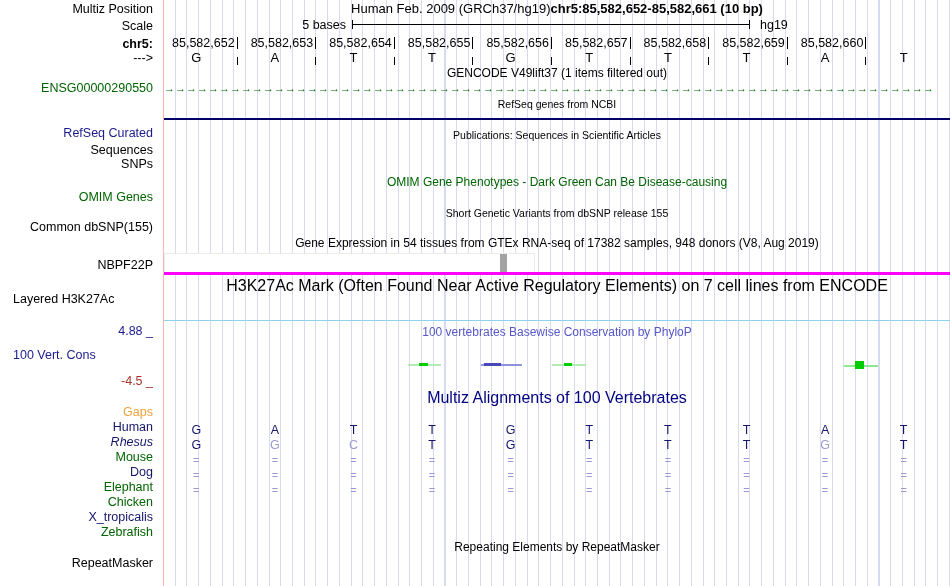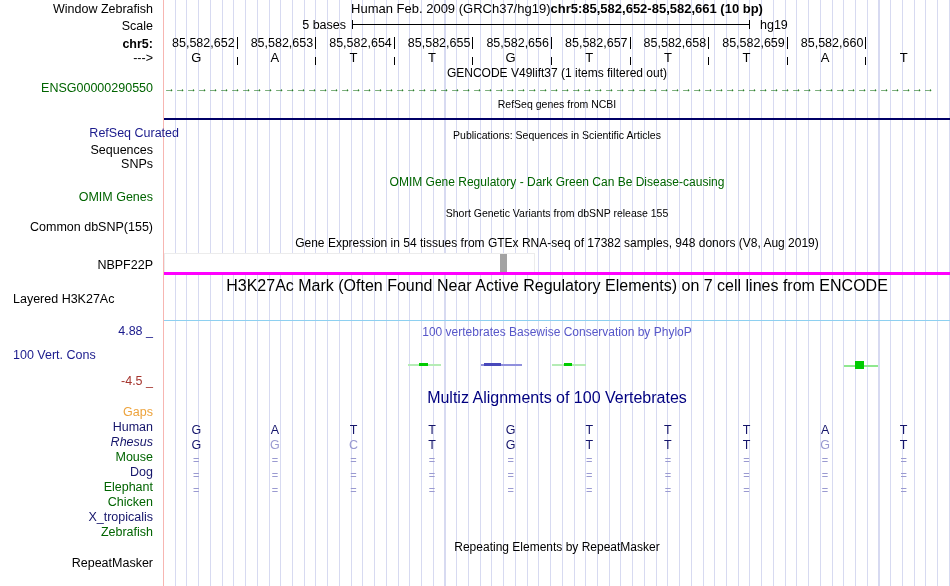--- a/index.html
+++ b/index.html
@@ -61,26 +61,26 @@
     <span>Human Feb. 2009 (GRCh37/hg19)</span><span class="part2">chr5:85,582,652-85,582,661 (10 bp)</span>
   </div>
 
   <div id="scale-row">
     <span id="scale-text">5 bases</span>
     <div id="scale-bar"></div>
     <span id="assembly-tag">hg19</span>
   </div>
 
   <div id="label-col">
-      <div class="llabel" style="top: 2px; color: rgb(0, 0, 0); text-align: right;">Window Zebrafish</div>
+      <div class="llabel" style="top: 2px; color: rgb(0, 0, 0); text-align: right;">Multiz Position</div>
       <div class="llabel" style="top: 19px; color: rgb(0, 0, 0); text-align: right;">Scale</div>
       <div class="llabel" style="top: 37px; color: rgb(0, 0, 0); text-align: right; font-weight: bold;">chr5:</div>
       <div class="llabel" style="top: 51px; color: rgb(0, 0, 0); text-align: right;">---&gt;</div>
       <div class="llabel" style="top: 81px; color: rgb(0, 100, 0); text-align: right;">ENSG00000290550</div>
-      <div class="llabel" style="top: 126px; color: rgb(26, 26, 140); text-align: right; margin-left: 26px;">RefSeq Curated</div>
+      <div class="llabel" style="top: 126px; color: rgb(26, 26, 140); text-align: right;">RefSeq Curated</div>
       <div class="llabel" style="top: 143px; color: rgb(0, 0, 0); text-align: right;">Sequences</div>
       <div class="llabel" style="top: 157px; color: rgb(0, 0, 0); text-align: right;">SNPs</div>
       <div class="llabel" style="top: 190px; color: rgb(0, 100, 0); text-align: right;">OMIM Genes</div>
       <div class="llabel" style="top: 220px; color: rgb(0, 0, 0); text-align: right;">Common dbSNP(155)</div>
       <div class="llabel" style="top: 258px; color: rgb(0, 0, 0); text-align: right;">NBPF22P</div>
       <div class="llabel" style="top: 292px; color: rgb(0, 0, 0); text-align: left;">Layered H3K27Ac</div>
       <div class="llabel" style="top: 324px; color: rgb(26, 26, 140); text-align: right;">4.88 _</div>
       <div class="llabel" style="top: 348px; color: rgb(26, 26, 140); text-align: left;">100 Vert. Cons</div>
       <div class="llabel" style="top: 374px; color: rgb(165, 53, 46); text-align: right;">-4.5 _</div>
       <div class="llabel" style="top: 405px; color: rgb(237, 163, 60); text-align: right;">Gaps</div>
@@ -171,21 +171,21 @@
         <span class="btick"></span>
       </div>
       <div class="rcell">
         <span class="bletter">T</span>
       </div>
     </div>
   <div id="titles">
       <div class="ctitle" style="top: 67px; color: rgb(0, 0, 0); font-size: 12px;">GENCODE V49lift37 (1 items filtered out)</div>
       <div class="ctitle" style="top: 98px; color: rgb(0, 0, 0); font-size: 10.5px;">RefSeq genes from NCBI</div>
       <div class="ctitle" style="top: 129px; color: rgb(0, 0, 0); font-size: 10.5px;">Publications: Sequences in Scientific Articles</div>
-      <div class="ctitle" style="top: 176px; color: rgb(0, 100, 0); font-size: 12px;">OMIM Gene Regulatory - Dark Green Can Be Disease-causing</div>
+      <div class="ctitle" style="top: 176px; color: rgb(0, 100, 0); font-size: 12px;">OMIM Gene Phenotypes - Dark Green Can Be Disease-causing</div>
       <div class="ctitle" style="top: 207px; color: rgb(0, 0, 0); font-size: 10.5px;">Short Genetic Variants from dbSNP release 155</div>
       <div class="ctitle" style="top: 237px; color: rgb(0, 0, 0); font-size: 12px;">Gene Expression in 54 tissues from GTEx RNA-seq of 17382 samples, 948 donors (V8, Aug 2019)</div>
       <div class="ctitle" style="top: 279px; color: rgb(0, 0, 0); font-size: 16px;">H3K27Ac Mark (Often Found Near Active Regulatory Elements) on 7 cell lines from ENCODE</div>
       <div class="ctitle" style="top: 326px; color: rgb(87, 87, 201); font-size: 12px;">100 vertebrates Basewise Conservation by PhyloP</div>
       <div class="ctitle" style="top: 391px; color: rgb(0, 0, 128); font-size: 16px;">Multiz Alignments of 100 Vertebrates</div>
       <div class="ctitle" style="top: 541px; color: rgb(0, 0, 0); font-size: 12px;">Repeating Elements by RepeatMasker</div>
     </div>
 
   <div id="gencode-arrows">→→→→→→→→→→→→→→→→→→→→→→→→→→→→→→→→→→→→→→→→→→→→→→→→→→→→→→→→→→→→→→→→→→→→→→</div>
   <div id="refseq-line"></div>

